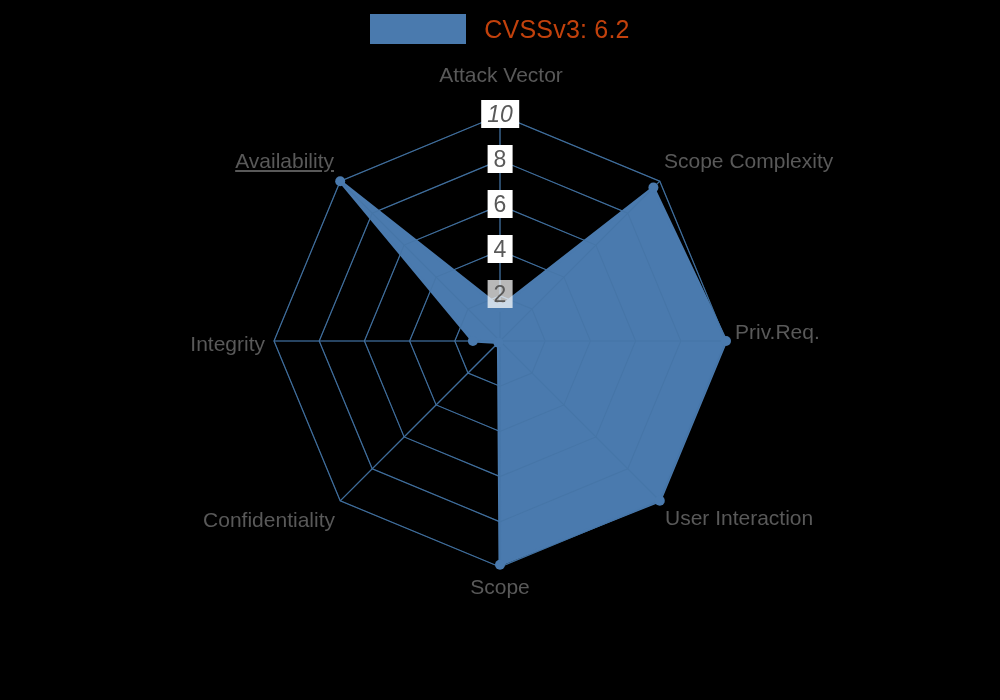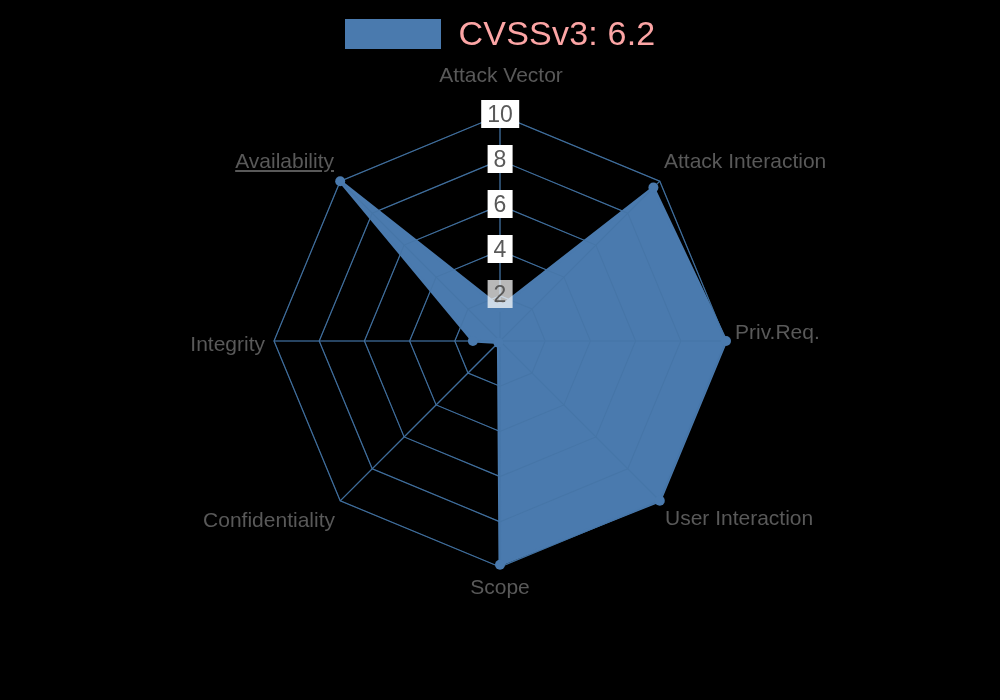--- a/index.html
+++ b/index.html
@@ -11,21 +11,21 @@
   svg.radar{position:absolute;left:0;top:0;width:1000px;height:700px;display:block;}
 
   .legend{
     position:absolute;left:0;top:14px;width:1000px;
     display:flex;align-items:center;justify-content:center;gap:18px;
   }
   .legend-swatch{
     width:96px;height:30px;background:#4a7aae;display:block;
   }
   .legend-label{
-    color:#fca5a5;font-size:34px;letter-spacing:0.2px;
+    color:#c2410c;font-size:25px;letter-spacing:0.2px;
     font-family:"Liberation Sans", sans-serif;white-space:nowrap;
   }
 
   .axis-label{
     position:absolute;color:#595959;font-size:21px;white-space:nowrap;
     font-family:"Liberation Sans", sans-serif;
   }
 
   .tick-label{
     position:absolute;color:#595959;font-size:23px;
@@ -87,29 +87,29 @@
       </g>
   </svg>
 
   <div class="legend">
     <span class="legend-swatch"></span>
     <span class="legend-label">CVSSv3: 6.2</span>
   </div>
 
   <div id="axis-labels">
       <div class="axis-label" style="top: 63px; left: 501px; transform: translateX(-50%);">Attack Vector</div>
-      <div class="axis-label" style="top: 149px; left: 664px;">Attack Interaction</div>
+      <div class="axis-label" style="top: 149px; left: 664px;">Scope Complexity</div>
       <div class="axis-label" style="top: 320px; left: 735px;">Priv.Req.</div>
       <div class="axis-label" style="top: 506px; left: 665px;">User Interaction</div>
       <div class="axis-label" style="top: 575px; left: 500px; transform: translateX(-50%);">Scope</div>
       <div class="axis-label" style="top: 508px; left: 335px; transform: translateX(-100%);">Confidentiality</div>
       <div class="axis-label" style="top: 332px; left: 265px; transform: translateX(-100%);">Integrity</div>
       <div class="axis-label" style="top: 149px; left: 334px; transform: translateX(-100%); text-decoration: underline;">Availability</div>
     </div>
   <div id="tick-labels">
-      <div class="tick-label" style="top: 100px; left: 500px; transform: translateX(-50%);">10</div>
+      <div class="tick-label" style="top: 100px; left: 500px; transform: translateX(-50%); font-style: italic;">10</div>
       <div class="tick-label" style="top: 145px; left: 500px; transform: translateX(-50%);">8</div>
       <div class="tick-label" style="top: 190px; left: 500px; transform: translateX(-50%);">6</div>
       <div class="tick-label" style="top: 235px; left: 500px; transform: translateX(-50%);">4</div>
       <div class="tick-label on-fill" style="top: 280px; left: 500px; transform: translateX(-50%);">2</div>
     </div>
 
 </div>
 
 </body></html>

